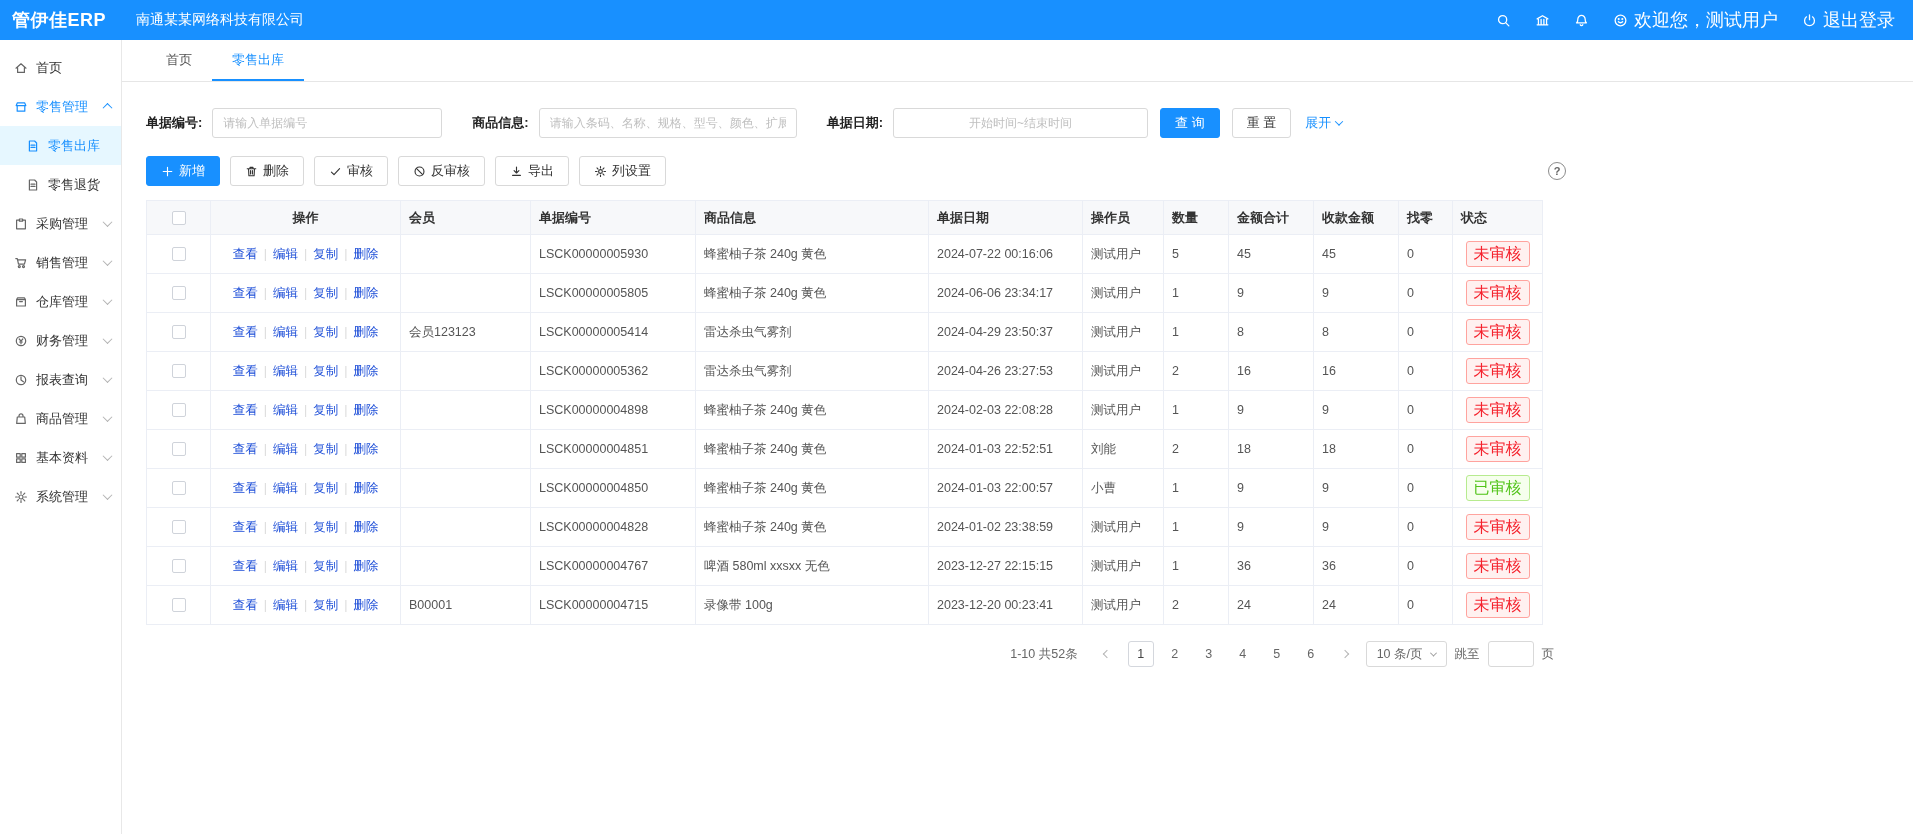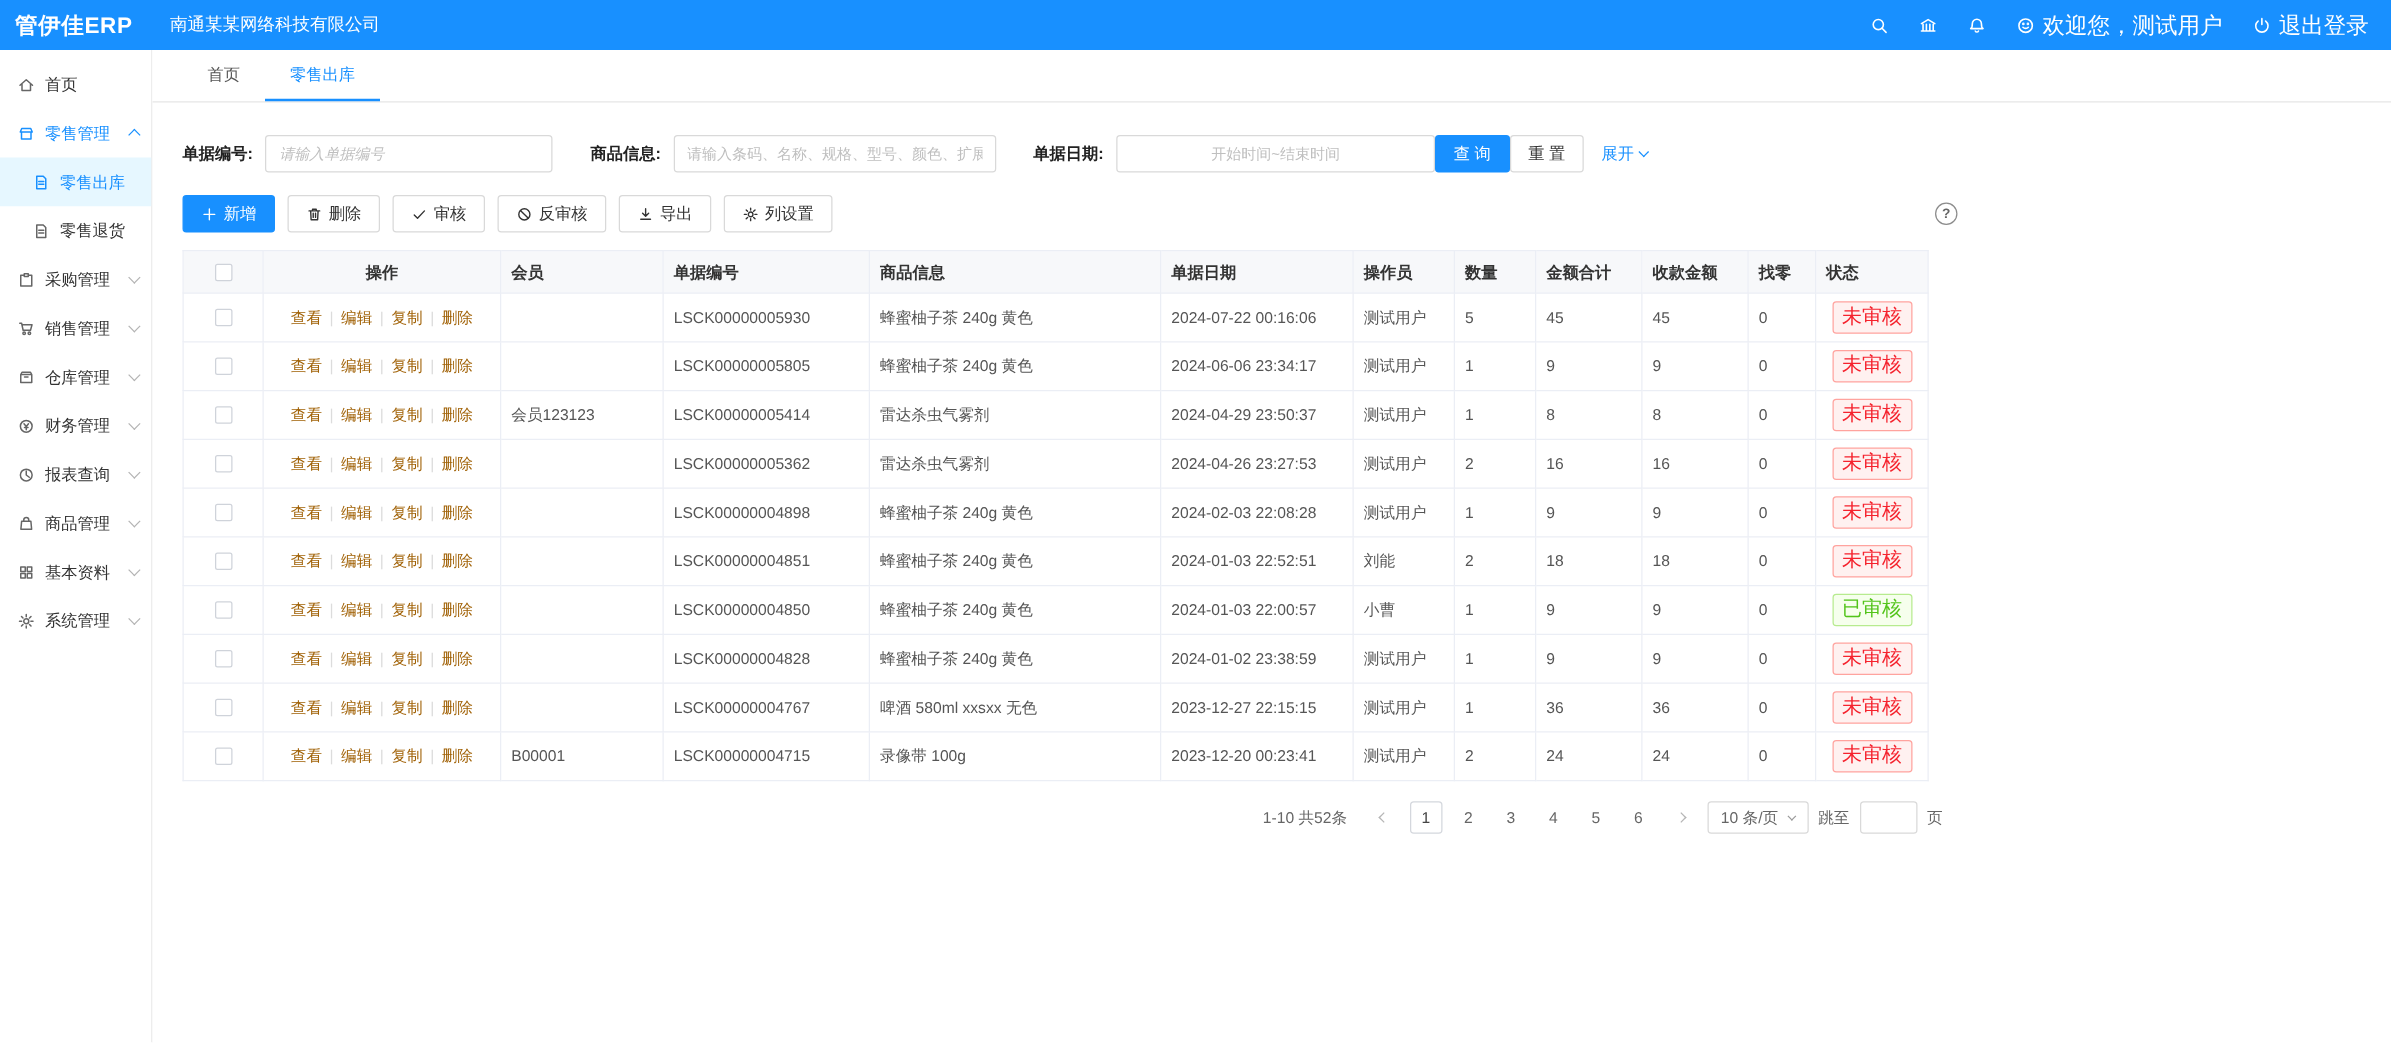--- a/index.html
+++ b/index.html
@@ -43,37 +43,37 @@
   
   .filters{display:flex;align-items:center;margin:6px 0 18px}
   .fgroup{display:flex;align-items:center;gap:10px}
   .fgroup + .fgroup{margin-left:30px}
   .flabel{font-weight:bold;color:#222;white-space:nowrap}
   .finput{height:30px;border:1px solid #d9d9d9;border-radius:3px;padding:0 10px;font-size:12px;color:#333;outline:none;font-family:inherit}
   .finput::placeholder{color:#bfbfbf}
   .fdate{width:255px;height:30px;border:1px solid #d9d9d9;border-radius:3px;display:flex;align-items:center;justify-content:center;color:#bfbfbf;font-size:12px}
   .btn{height:30px;border-radius:3px;border:1px solid #d9d9d9;background:#fff;padding:0 14px;font-size:13px;cursor:pointer;display:inline-flex;align-items:center;gap:5px;color:#333;white-space:nowrap;font-family:inherit}
   .btn.primary{background:#1890ff;border-color:#1890ff;color:#fff}
-  .filters .btn{margin-left:0}
+  .filters .btn{margin-left:12px}
   .linkexp{color:#1890ff;display:inline-flex;align-items:center;gap:5px;margin-left:14px;cursor:pointer;white-space:nowrap}
   .linkexp .chev{width:6px;height:6px}
 
   
   .toolbar{display:flex;align-items:center;gap:10px;margin-bottom:14px}
   .toolbar .icn{width:13px;height:13px}
   .help{margin-left:auto;width:18px;height:18px;border:1.4px solid #8c8c8c;border-radius:50%;color:#666;display:flex;align-items:center;justify-content:center;font-size:11px;font-weight:bold;cursor:pointer}
 
   
   table{border-collapse:collapse;table-layout:fixed;width:1396px}
   th,td{border:1px solid #ebeef5;padding:0 8px;overflow:hidden;white-space:nowrap;text-overflow:ellipsis}
   th{background:#f7f8fa;height:34px;font-weight:bold;font-size:13px;color:#333;text-align:left}
   td{height:39px;font-size:12.5px;color:#555}
   th.c-center,td.c-center{text-align:center}
   .cbx{width:14px;height:14px;border:1px solid #cfd3da;border-radius:2px;display:inline-block;background:#fff;vertical-align:middle;cursor:pointer}
-  .alink{color:#a16207;text-decoration:none;cursor:pointer}
+  .alink{color:#1d4ed8;text-decoration:none;cursor:pointer}
   .asep{color:#dcdcdc;margin:0 6px}
   .badge{display:inline-block;padding:2px 7px;font-size:16px;line-height:1.3;border-radius:3px;border:1px solid}
   .badge.red{color:#f5222d;background:#fff1f0;border-color:#ffa39e}
   .badge.green{color:#52c41a;background:#f6ffed;border-color:#b7eb8f}
 
   
   .pager{display:flex;align-items:center;justify-content:flex-end;gap:8px;margin:16px 12px;width:1396px;color:#666;font-size:12.5px}
   .psum{margin-right:8px;color:#666}
   .pnum{min-width:26px;height:26px;border:1px solid transparent;border-radius:3px;display:inline-flex;align-items:center;justify-content:center;background:#fff;cursor:pointer;color:#666;padding:0 4px}
   .pnum.active{border-color:#d4d7dd;color:#444}
@@ -218,21 +218,21 @@
     <div class="tabbar" id="tabbar">
         <div class="tab">首页</div>
         <div class="tab active">零售出库</div>
       </div>
 
     <div class="page">
 
       <div class="filters">
         <div class="fgroup">
           <span class="flabel">单据编号:</span>
-          <input class="finput" style="width: 230px; font-style: italic;" placeholder="请输入单据编号">
+          <input class="finput" style="width: 230px;" placeholder="请输入单据编号">
         </div>
         <div class="fgroup">
           <span class="flabel">商品信息:</span>
           <input class="finput" style="width: 258px;" placeholder="请输入条码、名称、规格、型号、颜色、扩展...">
         </div>
         <div class="fgroup">
           <span class="flabel">单据日期:</span>
           <div class="fdate">
             <span>开始时间</span>
             <span>~</span>

